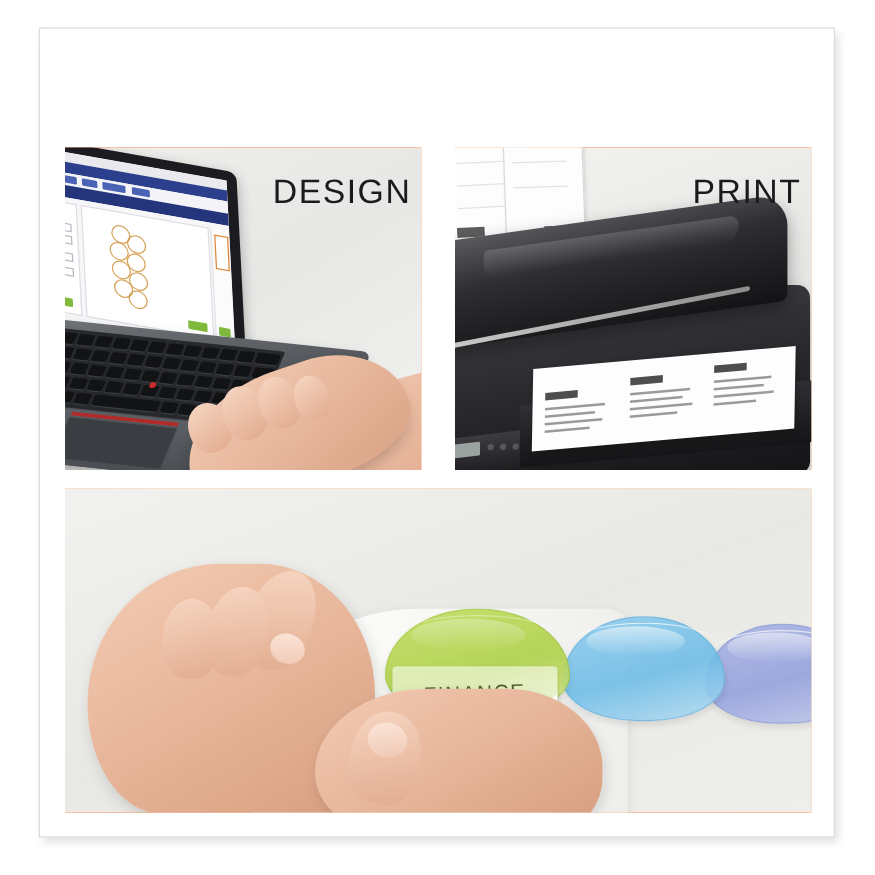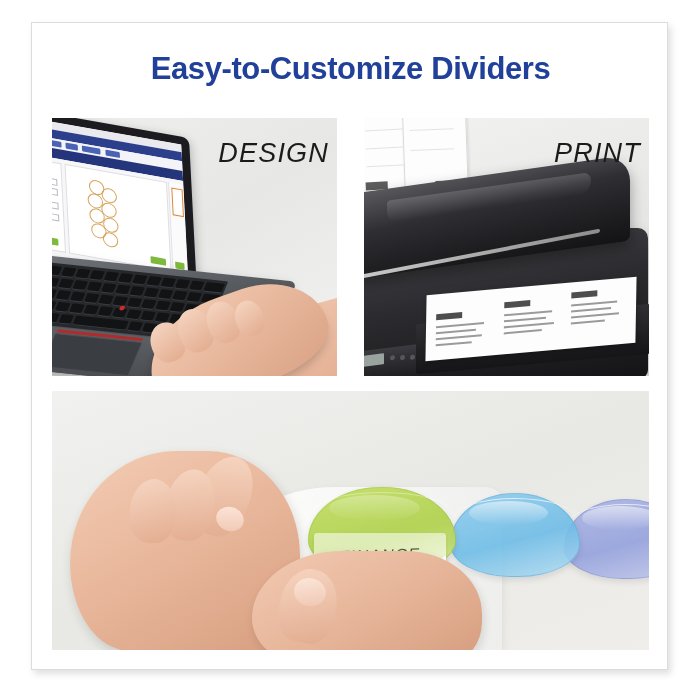--- a/index.html
+++ b/index.html
@@ -35,21 +35,20 @@
     font-size:31px;
     font-weight:bold;
     letter-spacing:-0.4px;
     font-family:"Liberation Sans", sans-serif;
   }
   
   .panel{
     position:absolute;
     overflow:hidden;
     background:#f97316;
-    font-style:italic;
   }
   .panel-label{
     position:absolute;
     color:#1b1b1b;
     font-size:27px;
     font-weight:normal;
     letter-spacing:1.2px;
     font-family:"Liberation Sans", sans-serif;
     z-index:40;
     white-space:nowrap;
@@ -335,21 +334,20 @@
     border-radius:50%;
   }
 </style>
 </head>
 <body>
 
 <div id="stage">
 
   <div class="card">
 
-    <div class="headline">Easy-to-Customize Dividers</div>
 
     <div class="panel" id="panel-design">
       <div class="bg"></div>
 
       <div class="laptop">
 
         <div class="lid">
           <div class="screen">
             <div class="scr-topbar"></div>
             <div class="scr-nav1"></div>

